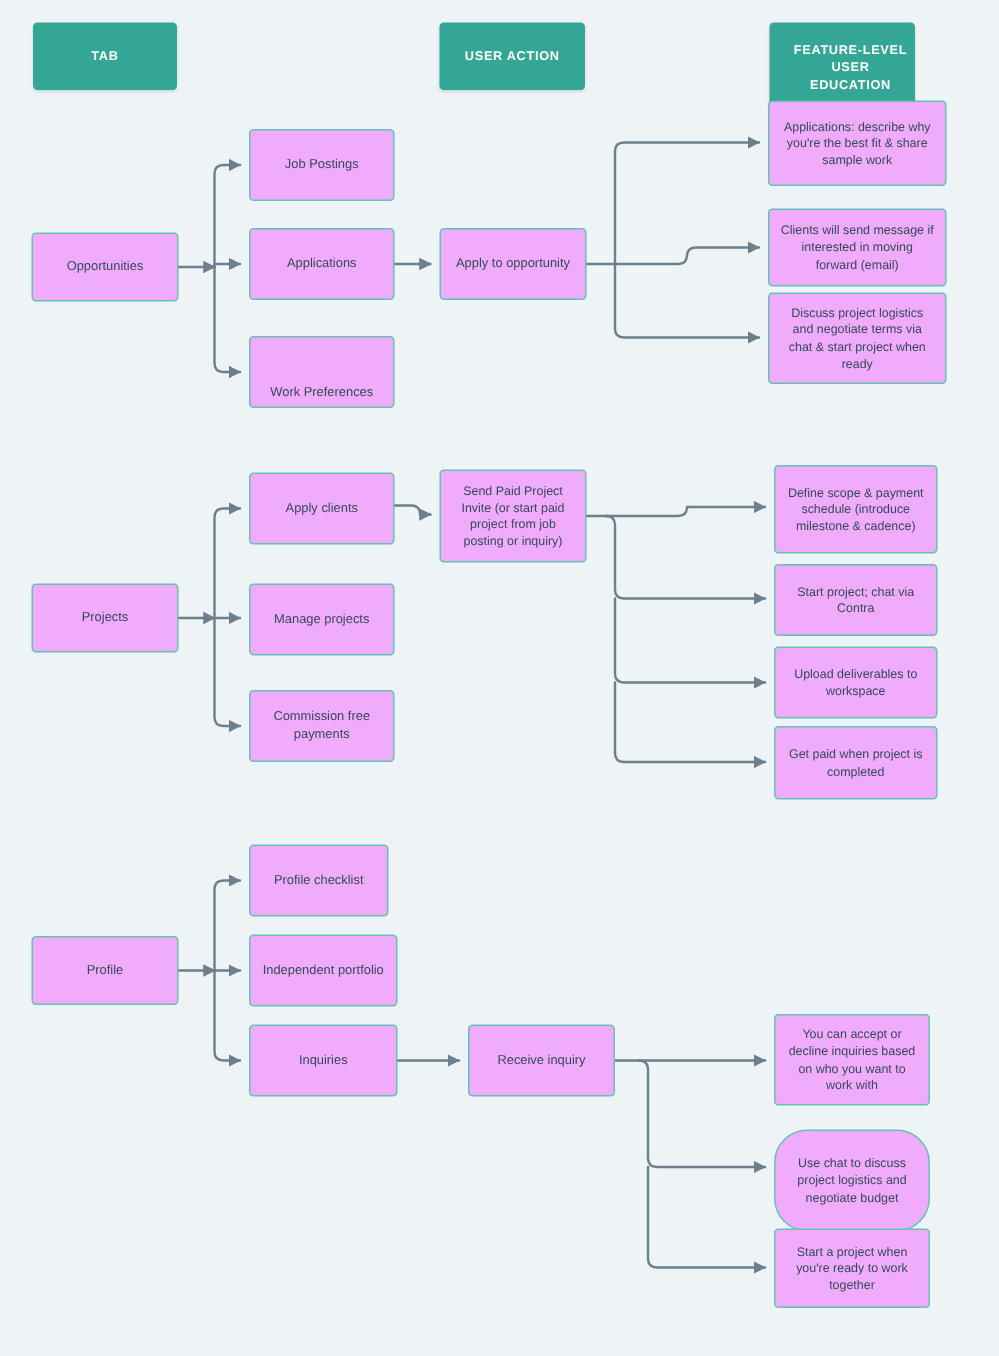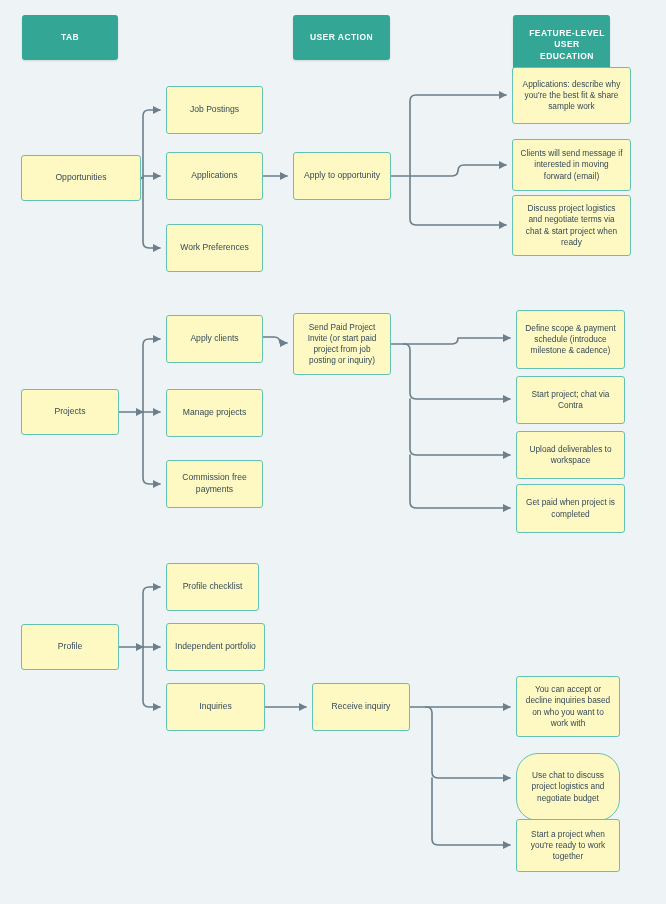--- a/index.html
+++ b/index.html
@@ -34,21 +34,21 @@
     background: #33a695;
     border-radius: 3px;
     color: #ffffff;
     font-size: 8.5px;
     font-weight: bold;
     letter-spacing: 0.45px;
     padding: 2px 5px;
     box-shadow: 0 1px 2px rgba(40,80,80,0.16);
   }
   .node-box {
-    background: #fef9c3;
+    background: #f0abfc;
     border: 1px solid #63c2b4;
     border-radius: 3px;
     color: #354a58;
     font-size: 8.6px;
     padding: 3px 7px;
   }
   .node-box.small {
     font-size: 8.3px;
   }
   svg.links {
@@ -123,31 +123,31 @@
   <div class="node node-header" style="left:22px;top:15px;width:96px;height:45px;">
     <span>TAB</span>
   </div>
   <div class="node node-header" style="left:293px;top:15px;width:97px;height:45px;">
     <span>USER ACTION</span>
   </div>
   <div class="node node-header" style="left:513px;top:15px;width:97px;height:60px;padding-left:16px;">
     <span>FEATURE-LEVEL USER EDUCATION</span>
   </div>
 
-  <div class="node node-box" style="left:21px;top:155px;width:120px;height:46px;text-align:center;">
+  <div class="node node-box" style="left:21px;top:155px;width:98px;height:46px;text-align:center;">
     <span>Opportunities</span>
   </div>
 
   <div class="node node-box" style="left:166px;top:86px;width:97px;height:48px;">
     <span>Job Postings</span>
   </div>
   <div class="node node-box" style="left:166px;top:152px;width:97px;height:48px;">
     <span>Applications</span>
   </div>
-  <div class="node node-box" style="left:166px;top:224px;width:97px;height:48px;">
+  <div class="node node-box" style="left:166px;top:224px;width:97px;height:48px;align-items:flex-end;">
     <span>Work Preferences</span>
   </div>
 
   <div class="node node-box" style="left:293px;top:152px;width:98px;height:48px;">
     <span>Apply to opportunity</span>
   </div>
 
   <div class="node node-box small" style="left:512px;top:67px;width:119px;height:57px;">
     <span>Applications: describe why you're the best fit &amp; share sample work</span>
   </div>

